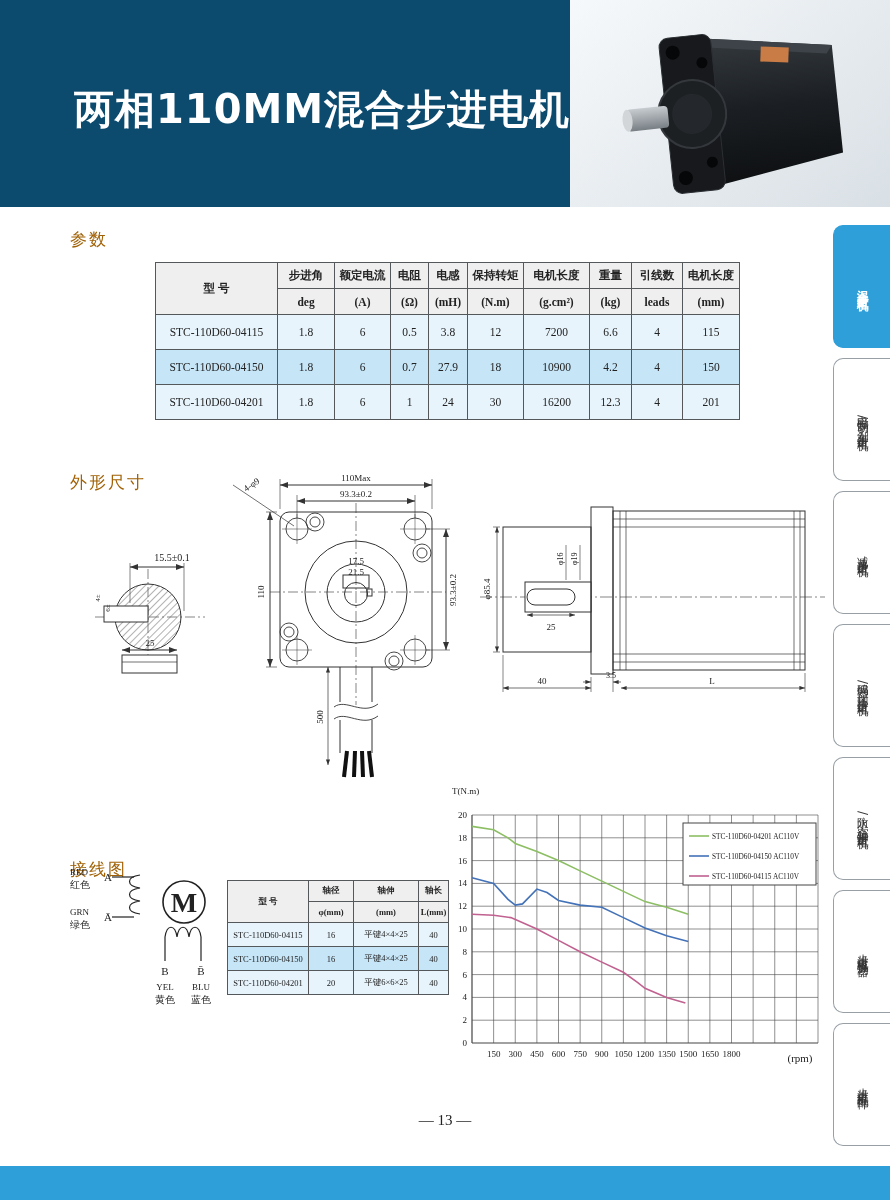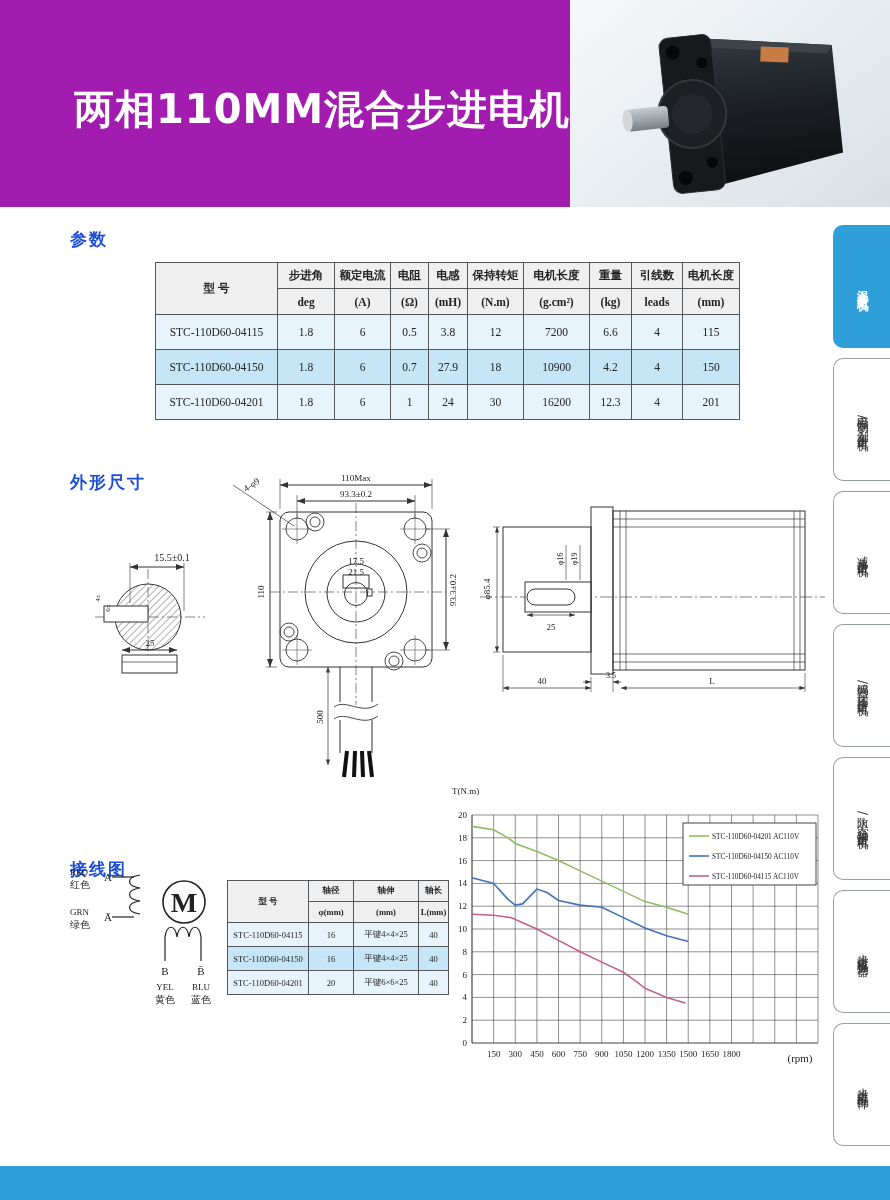--- a/index.html
+++ b/index.html
@@ -1,33 +1,33 @@
 <!DOCTYPE html>
 <html><head>
 <meta charset="utf-8">
 <style>
   html,body{margin:0;padding:0;background:#c9ced2;}
   .page{position:relative;width:890px;height:1200px;background:#ffffff;overflow:hidden;
         font-family:"DejaVu Sans","Liberation Sans",sans-serif;color:#222;}
   
-  .header{position:absolute;left:0;top:0;width:709px;height:207px;background:#a21caf;}
+  .header{position:absolute;left:0;top:0;width:709px;height:207px;background:#0c4a6e;}
   .header-title{position:absolute;left:74px;top:82px;color:#fff;font-size:40px;font-weight:800;
         letter-spacing:1px;white-space:nowrap;}
   .photo{position:absolute;left:570px;top:0;width:320px;height:207px;
         background:linear-gradient(140deg,#f6f9fb 0%,#e6ebef 55%,#d9e0e5 100%);}
   
   .sidebar{position:absolute;right:0;top:225px;width:57px;}
   .side-tab{box-sizing:border-box;width:57px;height:123px;margin-bottom:10px;background:#fff;
         border:1.5px solid #98a0a6;border-right:none;border-radius:10px 0 0 10px;
         display:flex;align-items:center;justify-content:center;cursor:pointer;}
   .side-tab.active{background:#2E9FD9;border-color:#2E9FD9;}
   .side-tab .vtext{writing-mode:vertical-rl;font-size:11.5px;line-height:1;letter-spacing:2px;color:#333;}
   .side-tab.active .vtext{color:#fff;font-weight:bold;}
   
-  .sec-title{position:absolute;font-size:17px;font-weight:bold;color:#1d4ed8;letter-spacing:2px;}
+  .sec-title{position:absolute;font-size:17px;font-weight:normal;color:#a16207;letter-spacing:2px;}
   
   table.data{position:absolute;border-collapse:collapse;table-layout:fixed;
         font-family:"Liberation Serif","DejaVu Serif",serif;}
   table.data th,table.data td{border:1px solid #55585b;text-align:center;padding:0;overflow:hidden;white-space:nowrap;}
   table.data th{background:#EFEFEF;font-weight:bold;}
   #params-table{left:155px;top:262px;width:584px;font-size:11.5px;}
   #params-table thead tr{height:26px;}
   #params-table tbody tr{height:35px;}
   #shaft-table{left:227px;top:880px;width:221px;font-size:8.5px;}
   #shaft-table thead tr{height:21px;}
@@ -449,15 +449,16 @@
       <polyline points="24.0,136.2 45.6,137.3 62.9,139.6 88.9,151.0 110.5,162.4 132.1,173.8 153.8,184.1 175.4,194.3 189.8,204.6 197.0,210.3 218.6,219.4 237.4,225.1" fill="none" stroke="#C0618F" stroke-width="1.6"></polyline>
       <rect x="235" y="45" width="133" height="62" fill="#fff" stroke="#444" stroke-width="1"></rect>
       <line x1="241" y1="58" x2="261" y2="58" stroke="#8CBE63" stroke-width="1.6"></line>
       <text x="264" y="61" font-size="7.3">STC-110D60-04201 AC110V</text>
       <line x1="241" y1="78" x2="261" y2="78" stroke="#4472B8" stroke-width="1.6"></line>
       <text x="264" y="81" font-size="7.3">STC-110D60-04150 AC110V</text>
       <line x1="241" y1="98" x2="261" y2="98" stroke="#C0618F" stroke-width="1.6"></line>
       <text x="264" y="101" font-size="7.3">STC-110D60-04115 AC110V</text>
     </svg>
 
+  <div class="page-num">— 13 —</div>
   <div class="footer-bar"></div>
 
 </div>
 
 </body></html>

